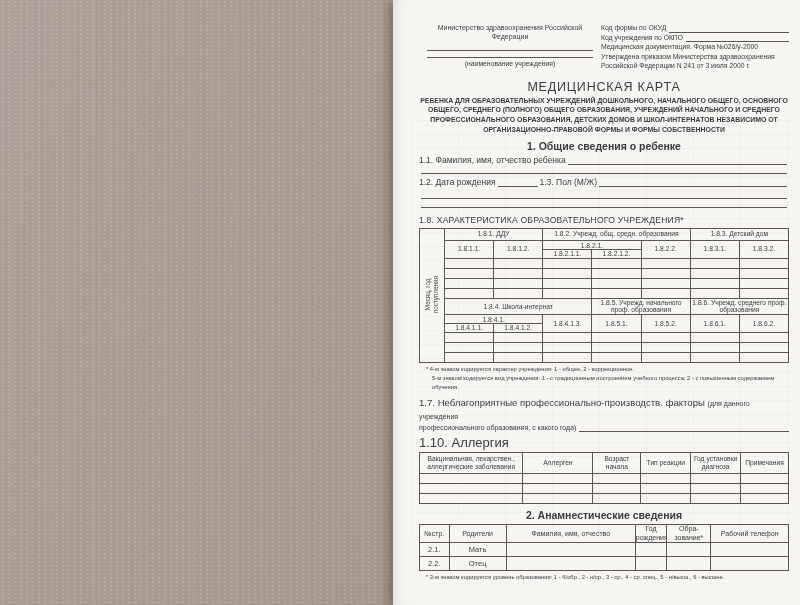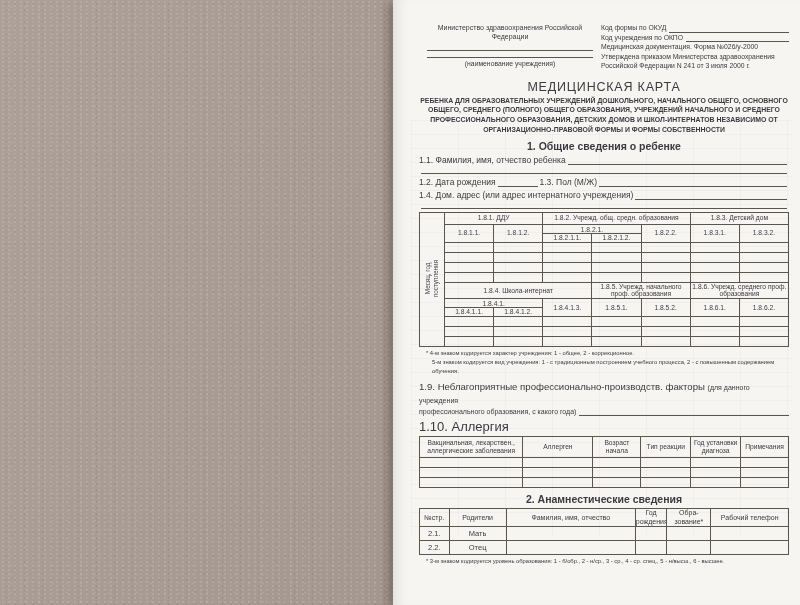--- a/index.html
+++ b/index.html
@@ -134,28 +134,28 @@
         <div class="frow blank">
             <span class="fill"></span>
           </div>
         <div class="frow">
           <span class="lbl">1.2. Дата рождения</span>
           <span class="fill w40"></span>
           <span class="lbl">1.3. Пол (М/Ж)</span>
           <span class="fill"></span>
         </div>
         <div class="frow">
-          <span class="lbl">1.4. Дом. адрес (или адрес интернатного учреждения)</span>
           <span class="fill"></span>
         </div>
         <div class="frow blank">
             <span class="fill"></span>
           </div>
       </div>
 
+      <div class="h18">1.8. ХАРАКТЕРИСТИКА ОБРАЗОВАТЕЛЬНОГО УЧРЕЖДЕНИЯ*</div>
 
       <table class="t18">
         <colgroup>
             <col class="cv">
             <col>
             <col>
             <col>
             <col>
             <col>
             <col>
@@ -267,21 +267,21 @@
             </tr>
         </tbody>
       </table>
 
       <div class="fnote">
         <div>* 4-м знаком кодируется характер учреждения: 1 - общее, 2 - коррекционное.</div>
         <div class="ind">5-м знаком кодируется вид учреждения: 1 - с традиционным построением учебного процесса, 2 - с повышенным содержанием обучения.</div>
       </div>
 
       <div class="f19">
-        <span>1.9. Неблагоприятные профессионально-производств. факторы</span>
+        <span>1.7. Неблагоприятные профессионально-производств. факторы</span>
         <span class="sm">(для данного учреждения</span>
         <div class="l2">
           <span>профессионального образования, с какого года)</span>
           <span class="fill"></span>
         </div>
       </div>
 
       <div class="h110">1.10. Аллергия</div>
 
       <table class="ta">

